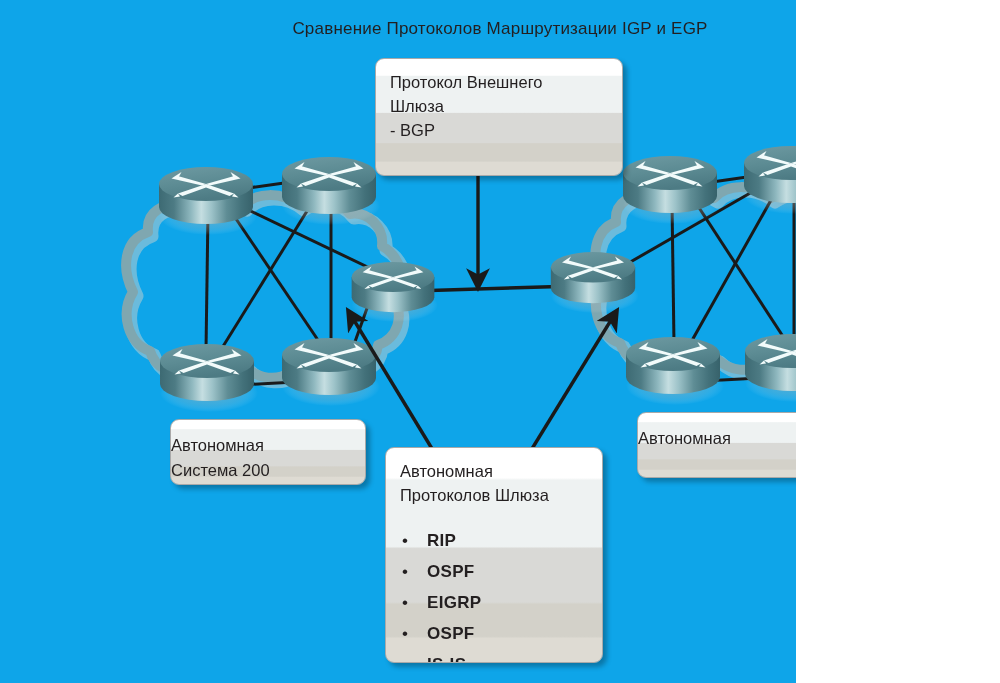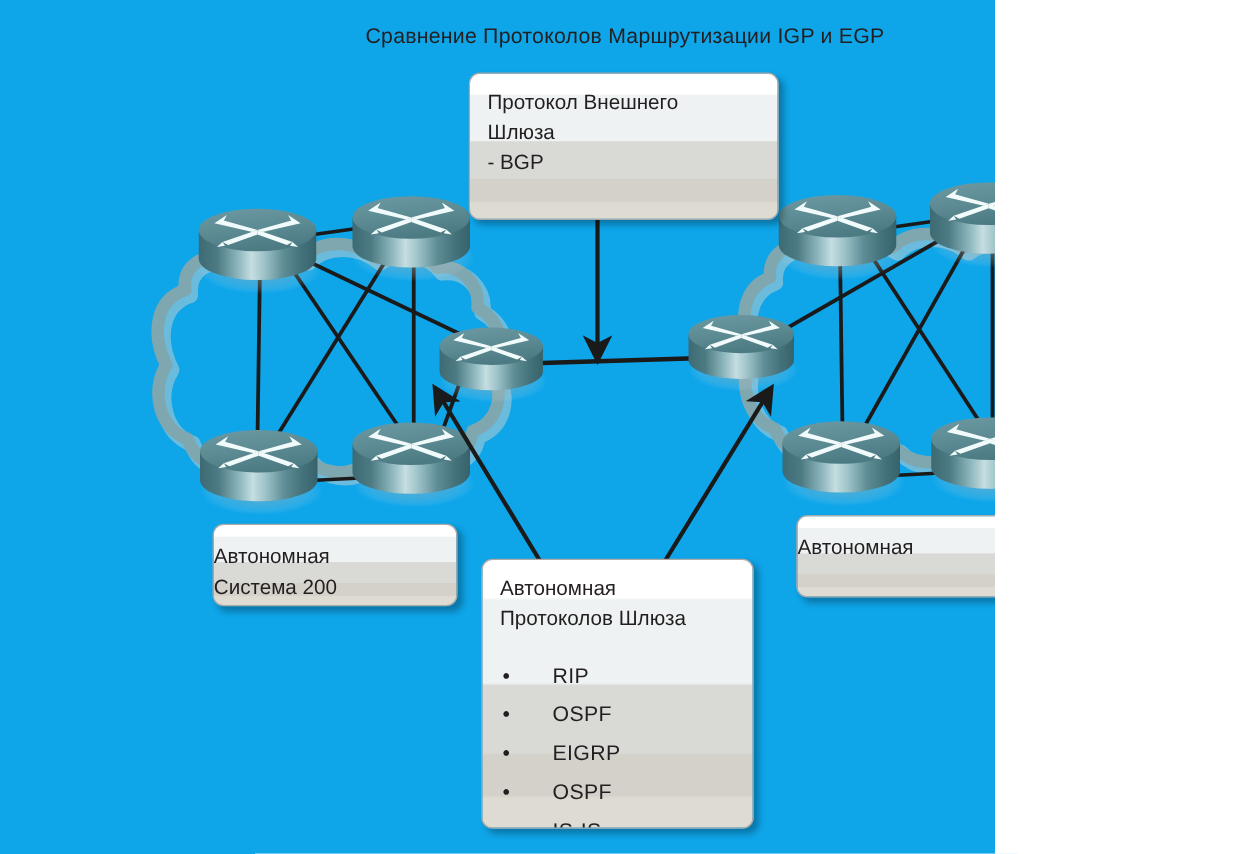--- a/index.html
+++ b/index.html
@@ -81,22 +81,22 @@
   }
   .bullet-list li .bullet-dot {
     position: absolute;
     left: 2px;
     top: 0;
     font-size: 17px;
     line-height: 31px;
   }
   .bullet-list li .bullet-label {
     display: inline-block;
-    margin-left: 24px;
-    font-weight: normal;
+    margin-left: 9px;
+    font-weight: bold;
     letter-spacing: 0.3px;
   }
 
   #box-egp  { left: 375px; top: 58px;  width: 248px; height: 118px; }
   #box-igp  { left: 385px; top: 447px; width: 218px; height: 216px; }
   #box-as100{ left: 170px; top: 419px; width: 196px; height: 66px;  }
   #box-as200{ left: 637px; top: 412px; width: 196px; height: 66px;  }
 
   .as-inner { padding: 13px 0 0 0; text-align: left; }
   .as-inner .box-line { font-size: 16.5px; line-height: 25px; }

